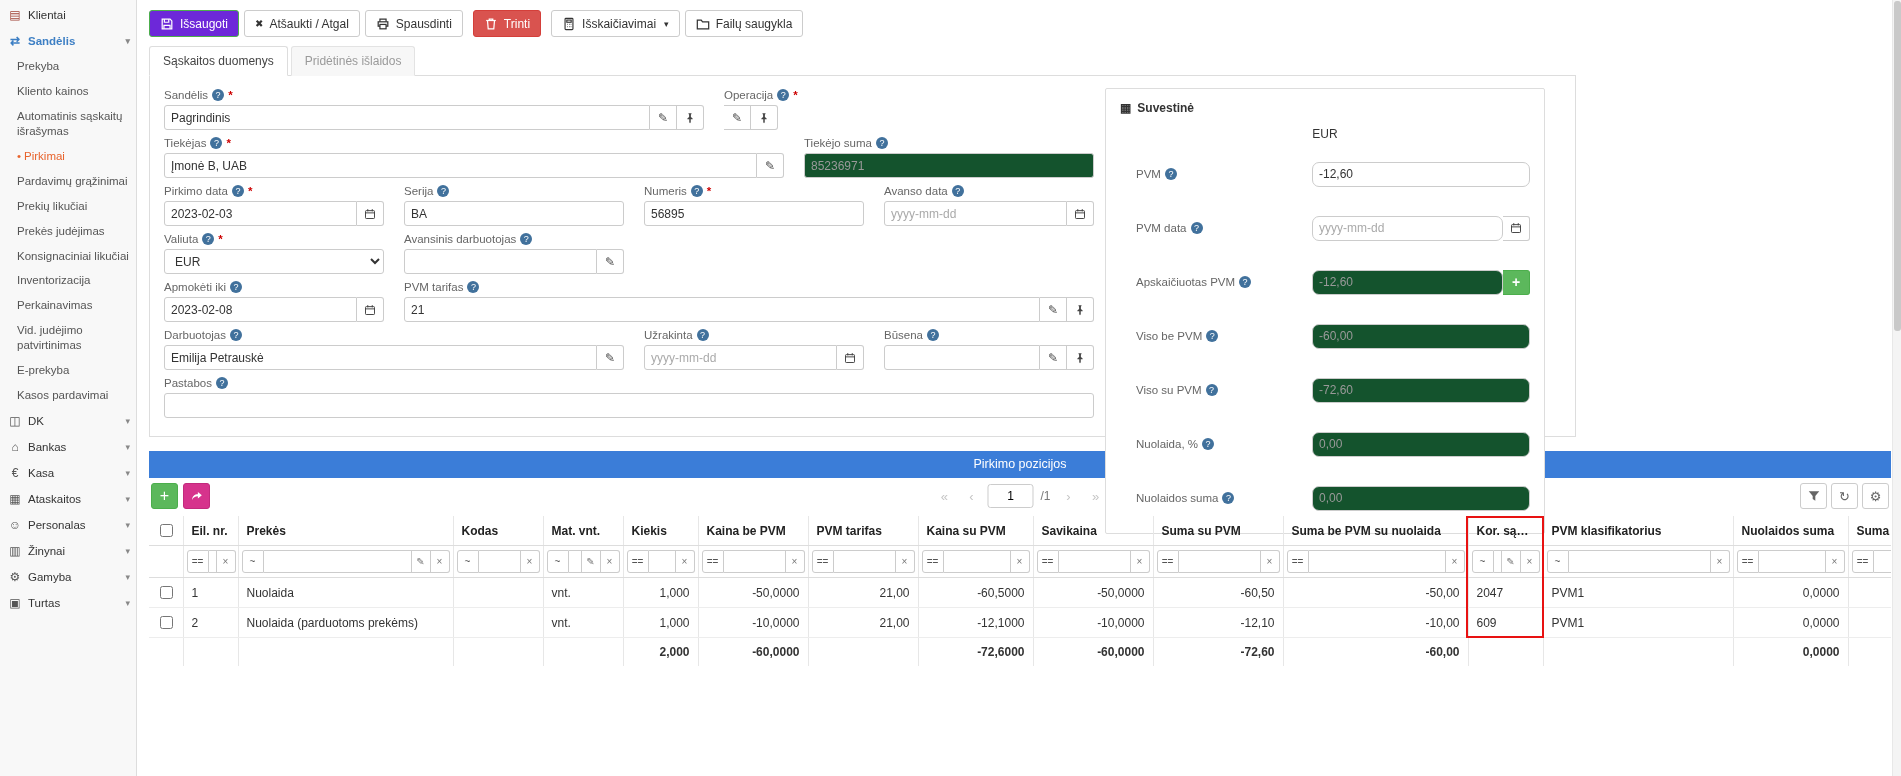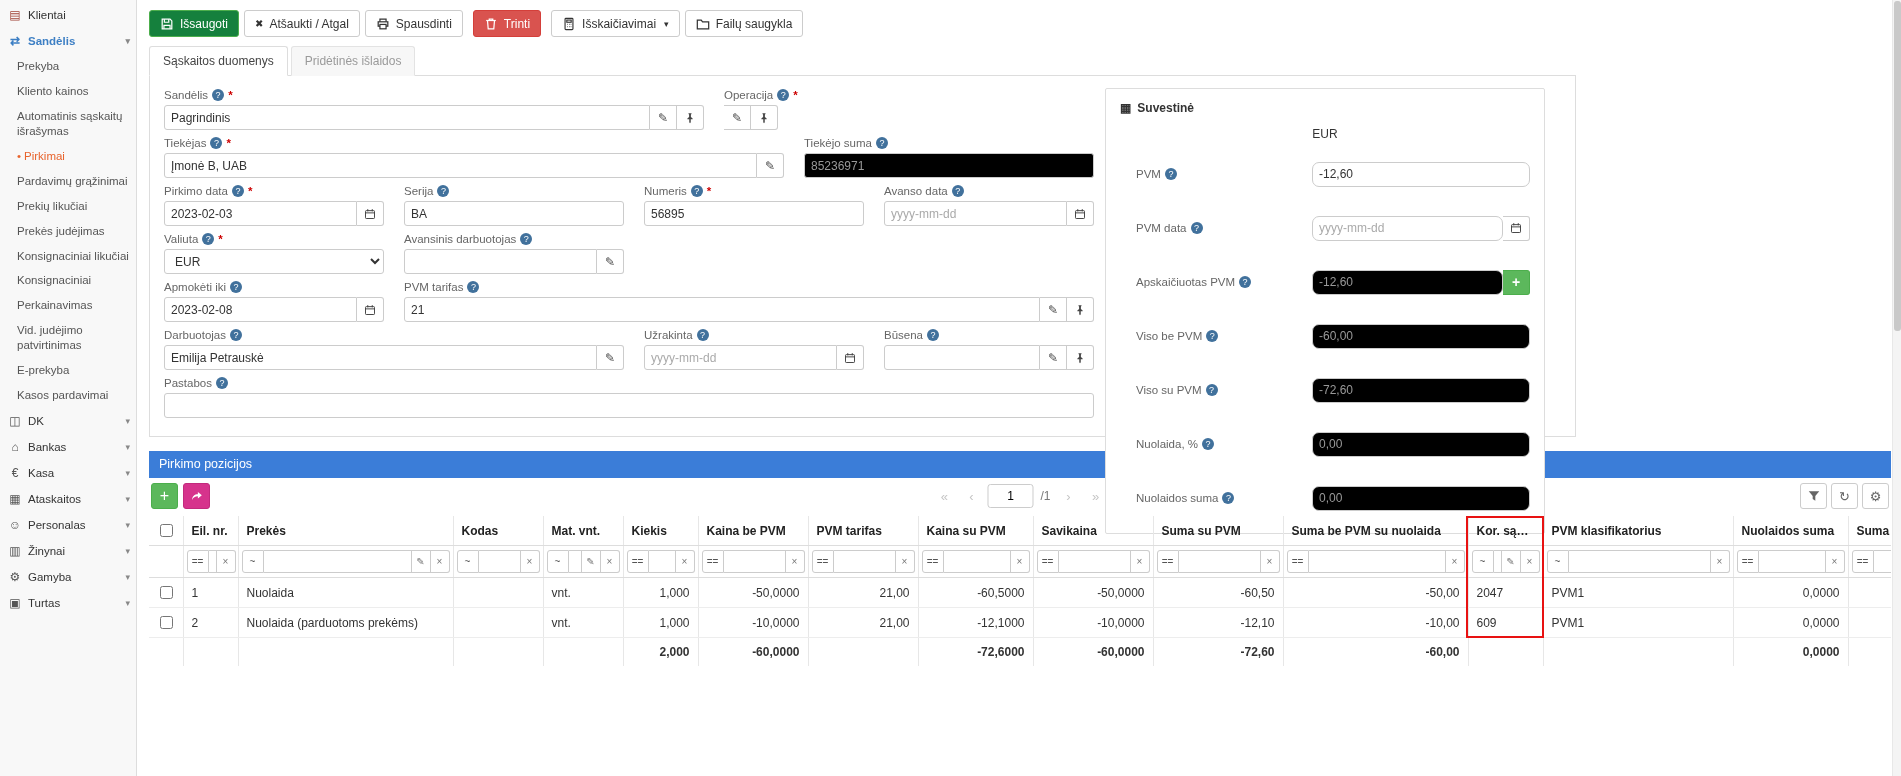--- a/index.html
+++ b/index.html
@@ -13,50 +13,50 @@
 .side-item.active-root{color:#3d7fc4;font-weight:bold;}
 .side-item.active-root .s-ic{color:#3d7fc4;}
 .side-item .chev{margin-left:auto;color:#888;font-size:9px;}
 .side-sub{padding:5px 6px 5px 17px;color:#555;line-height:1.3;cursor:pointer;}
 .side-sub.active{color:#e8632c;}
 .side-sub .dot{color:#e8632c;margin-right:3px;}
 .main{flex:1;position:relative;overflow:hidden;}
 .topbar{display:flex;align-items:center;gap:5px;padding:10px 12px 9px;}
 .btn{height:27px;padding:0 10px;border:1px solid #ccc;border-radius:3px;background:#fff;display:inline-flex;align-items:center;gap:6px;font-size:12px;color:#333;cursor:pointer;font-family:inherit;}
 .bic{display:inline-flex;align-items:center;}
-.btn-green{background:#15803d;border-color:#4cae4c;color:#fff;}
+.btn-green{background:#6d28d9;border-color:#4cae4c;color:#fff;}
 .btn-red{background:#d9534f;border-color:#d43f3a;color:#fff;margin-left:5px;margin-right:5px;}
 .caret{font-size:9px;margin-left:2px;}
 .form-wrap{margin-left:12px;width:1427px;}
 .tabs{display:flex;border-bottom:1px solid #ddd;}
 .tab{padding:7px 13px;font-size:12px;cursor:pointer;border:1px solid transparent;margin-bottom:-1px;border-radius:3px 3px 0 0;}
 .tab.active{background:#fff;border-color:#ddd #ddd #fff;color:#444;}
 .tab.inactive{background:#f7f7f7;border-color:#e3e3e3 #e3e3e3 transparent;color:#9a9a9a;margin-left:3px;}
 .tab-content{border:1px solid #ddd;border-top:none;padding:12px 14px 12px;position:relative;}
 .f-row{display:flex;gap:20px;margin-bottom:6px;}
 .f-group{display:flex;flex-direction:column;flex:none;}
 .f-label{display:flex;align-items:center;gap:4px;font-size:11.5px;color:#666;margin-bottom:3px;height:14px;white-space:nowrap;}
 .q{width:12px;height:12px;min-width:12px;border-radius:50%;background:#41719c;color:#fff;font-size:9px;line-height:12px;text-align:center;display:inline-block;cursor:pointer;}
 .req{color:#cc0000;font-weight:bold;}
 .input-group{display:flex;align-items:flex-start;}
 .inp{height:25px;border:1px solid #ccc;border-radius:3px;padding:0 6px;font-size:12px;font-family:inherit;color:#333;flex:1;min-width:0;background:#fff;}
 .inp::placeholder{color:#aaa;}
-.inp:disabled{background:#000000;color:#999;}
+.inp:disabled{background:#14532d;color:#999;}
 .input-group .inp:not(:only-child){border-top-right-radius:0;border-bottom-right-radius:0;}
 .ig-btn{width:27px;height:25px;border:1px solid #ccc;border-left:none;background:#fff;display:inline-flex;align-items:center;justify-content:center;color:#444;cursor:pointer;flex:none;font-size:12px;}
 .ig-btn:last-child{border-radius:0 3px 3px 0;}
 .ig-btn.green-apply{background:#5cb85c;border-color:#4cae4c;color:#fff;font-weight:bold;font-size:14px;}
 .summary{position:absolute;left:955px;top:12px;width:440px;border:1px solid #ddd;border-radius:2px;background:#fff;padding:12px 14px;}
 .summary-title{display:flex;align-items:center;gap:6px;font-weight:bold;font-size:12px;color:#333;}
 .summary-cur{text-align:center;margin:12px 0 10px;color:#333;}
 .s-row{display:flex;align-items:center;margin-bottom:8px;}
 .s-row .f-label{margin:16px;flex:1;}
 .s-row .val{width:218px;flex:none;}
 .s-row .val .inp{width:100%;border-radius:7px;}
-.pos-header{margin:14px 10px 0 12px;background:#3b7dd8;color:#fff;height:27px;line-height:27px;padding:0 10px;font-size:12.5px;}
+.pos-header{margin:14px 10px 0 12px;background:#3b7dd8;color:#fff;height:27px;line-height:27px;padding:0 10px;font-size:12.5px;text-align:center;}
 .pos-toolbar{display:flex;align-items:center;margin:0 10px 0 12px;padding:5px 2px;position:relative;}
 .sq-btn{width:27px;height:26px;border:1px solid #ccc;border-radius:3px;background:#fff;display:inline-flex;align-items:center;justify-content:center;color:#666;cursor:pointer;font-size:13px;}
 .sq-green{background:#5cb85c;border-color:#4cae4c;color:#fff;font-size:16px;}
 .sq-pink{background:#d6338c;border-color:#c22a7d;color:#fff;margin-left:5px;}
 .pager{position:absolute;left:50%;transform:translateX(-50%);display:flex;align-items:center;gap:5px;}
 .pg-btn{width:22px;height:24px;display:inline-flex;align-items:center;justify-content:center;color:#c5c5c5;font-size:13px;}
 .pg-input{width:46px;height:24px;border:1px solid #ccc;border-radius:3px;text-align:center;font-size:12px;font-family:inherit;}
 .pg-total{color:#777;margin:0 2px;}
 .right-tools{margin-left:auto;display:flex;gap:4px;}
 .tbl-wrap{position:relative;margin:2px 10px 0 12px;overflow:hidden;}
@@ -95,21 +95,21 @@
           <span class="chev">▾</span>
         </div>
         <div class="side-sub">Prekyba</div>
         <div class="side-sub">Kliento kainos</div>
         <div class="side-sub">Automatinis sąskaitų išrašymas</div>
         <div class="side-sub active"><span class="dot">•</span>Pirkimai</div>
         <div class="side-sub">Pardavimų grąžinimai</div>
         <div class="side-sub">Prekių likučiai</div>
         <div class="side-sub">Prekės judėjimas</div>
         <div class="side-sub">Konsignaciniai likučiai</div>
-        <div class="side-sub">Konsignaciniai</div>
+        <div class="side-sub">Inventorizacija</div>
         <div class="side-sub">Perkainavimas</div>
         <div class="side-sub">Vid. judėjimo patvirtinimas</div>
         <div class="side-sub">E-prekyba</div>
         <div class="side-sub">Kasos pardavimai</div>
         <div class="side-item">
           <span class="s-ic">◫</span>
           <span>DK</span>
           <span class="chev">▾</span>
         </div>
         <div class="side-item">

